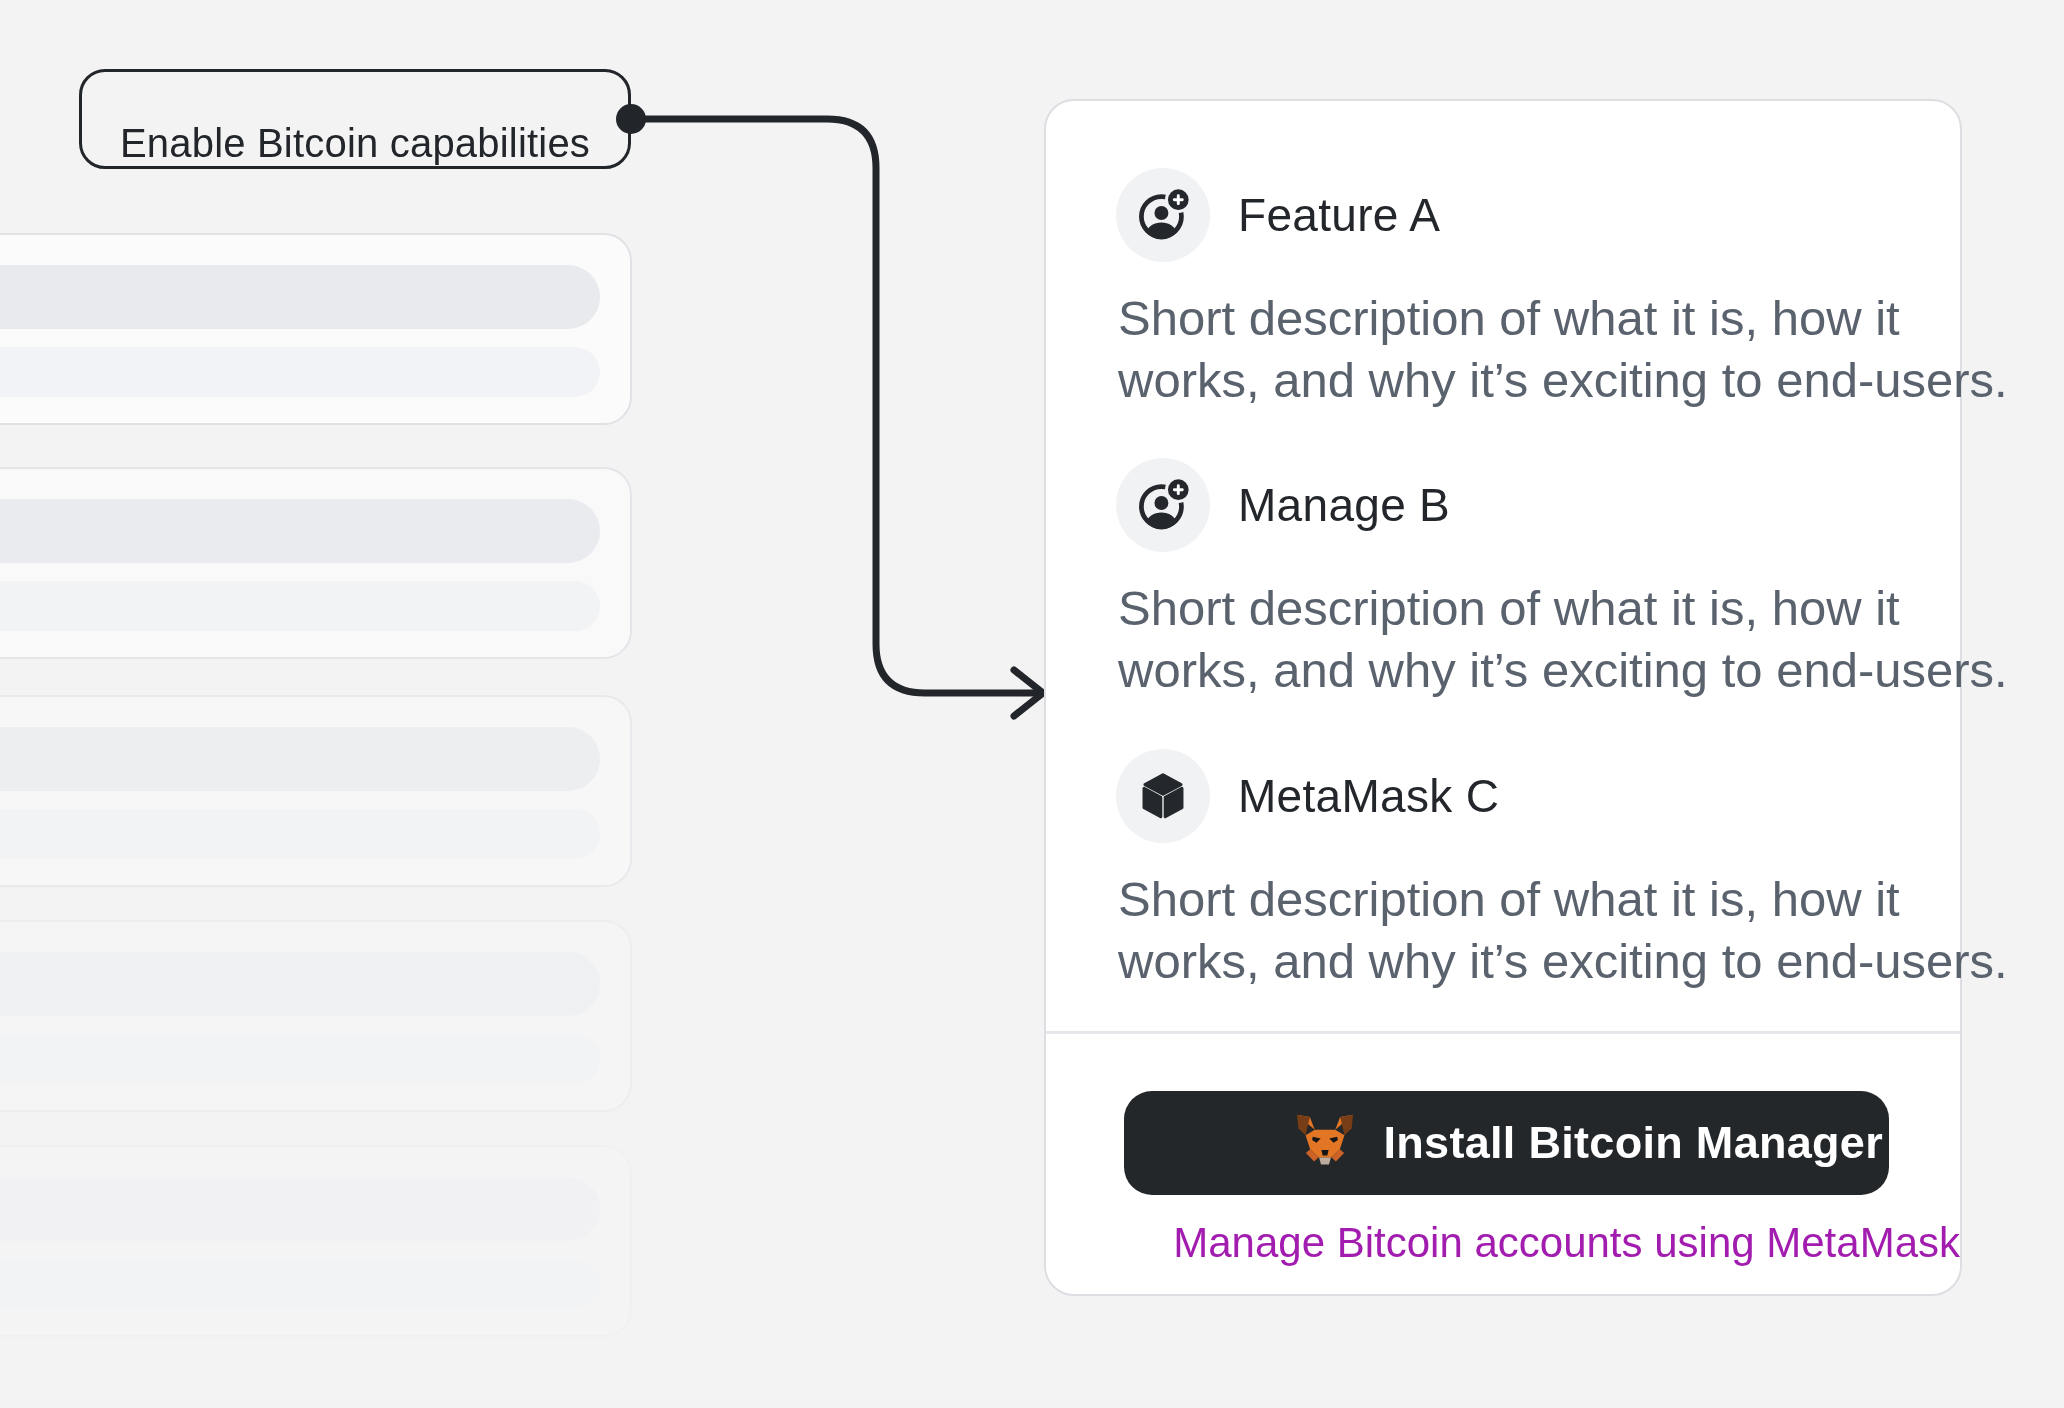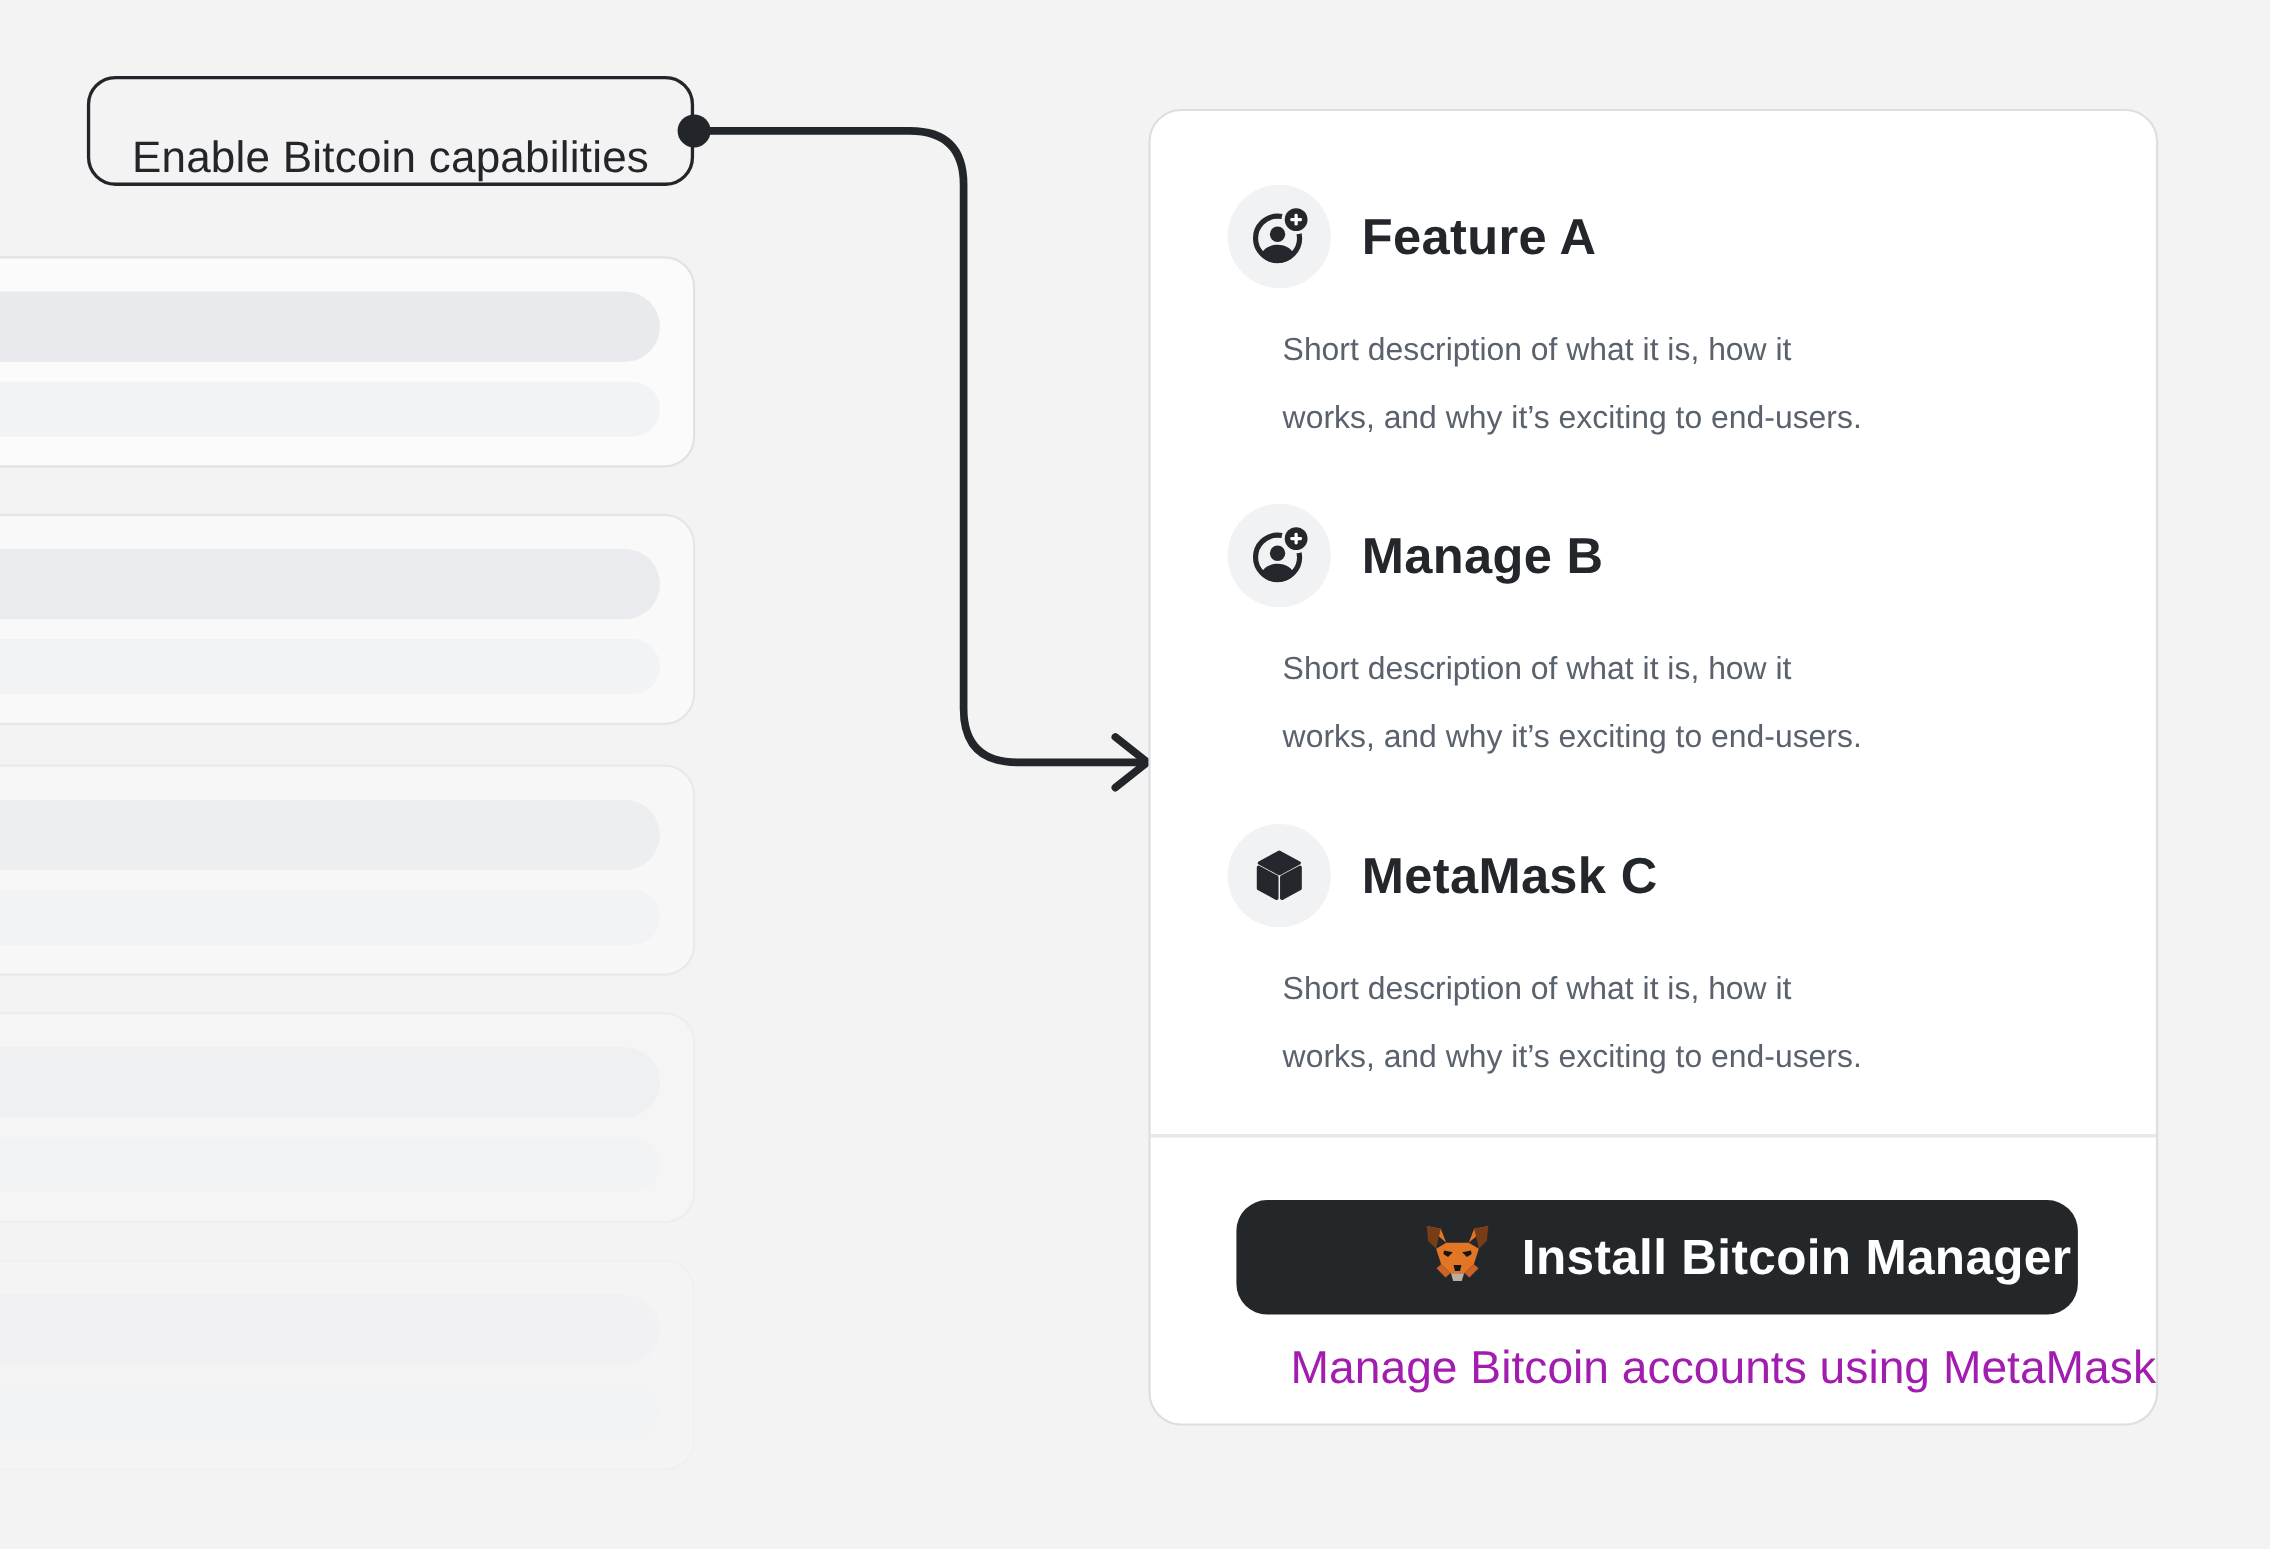--- a/index.html
+++ b/index.html
@@ -50,25 +50,25 @@
     border-radius:30px;
   }
   .feature-head{
     position:absolute;left:70px;display:flex;align-items:center;gap:28px;
   }
   .icon-circle{
     width:94px;height:94px;border-radius:50%;background:#f1f2f4;
     display:flex;align-items:center;justify-content:center;flex:0 0 auto;
   }
   .feature-title{
-    font-size:46px;font-weight:700;color:#23262b;letter-spacing:.3px;
+    font-size:46px;font-weight:400;color:#23262b;letter-spacing:.3px;
   }
   .feature-desc{
-    position:absolute;left:72px;font-size:29px;line-height:62px;
-    color:#5a626e;white-space:nowrap;font-weight:400;margin-left:48px;
+    position:absolute;left:72px;font-size:49px;line-height:62px;
+    color:#5a626e;white-space:nowrap;font-weight:400;
   }
   .head-a{top:67px;} .desc-a{top:186px;}
   .head-b{top:357px;} .desc-b{top:476px;}
   .head-c{top:648px;} .desc-c{top:767px;}
 
   .divider{
     position:absolute;left:0;top:930px;width:100%;height:3px;background:#e5e7ea;
   }
 
   .install-btn{

